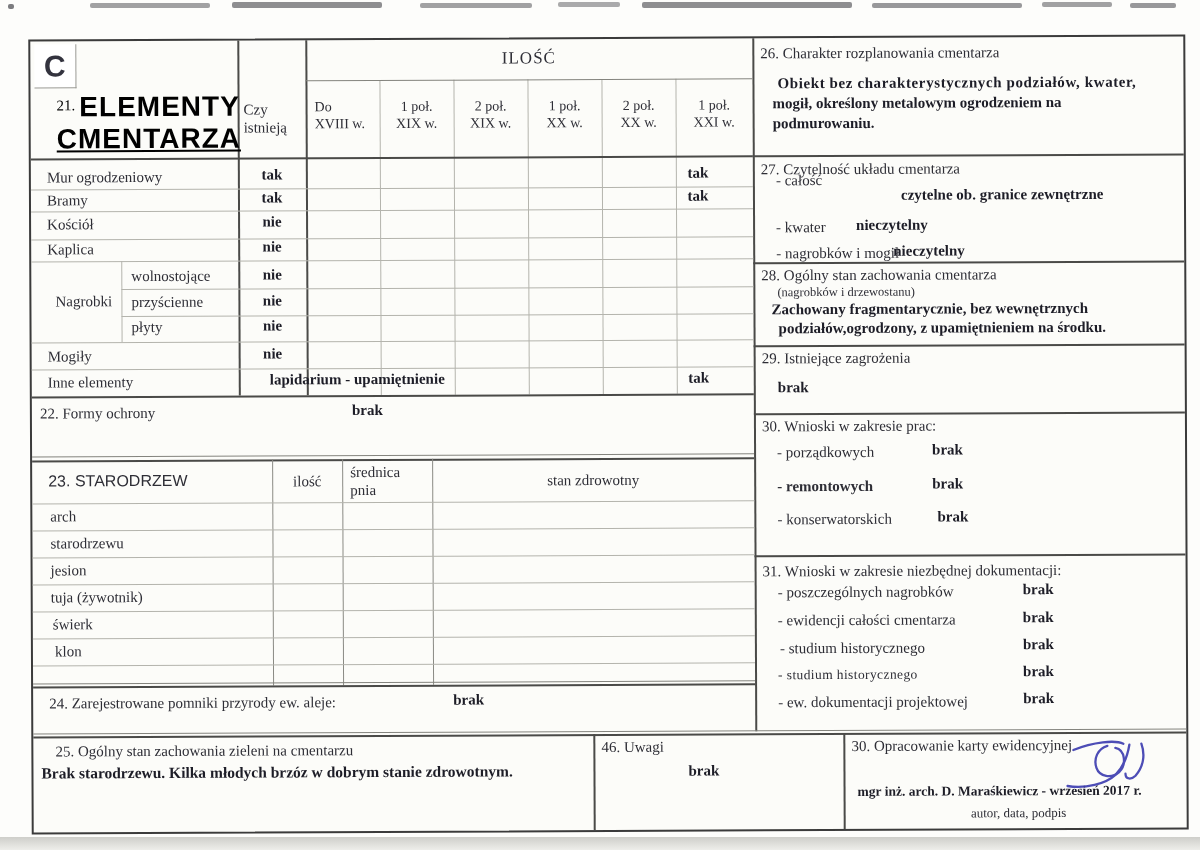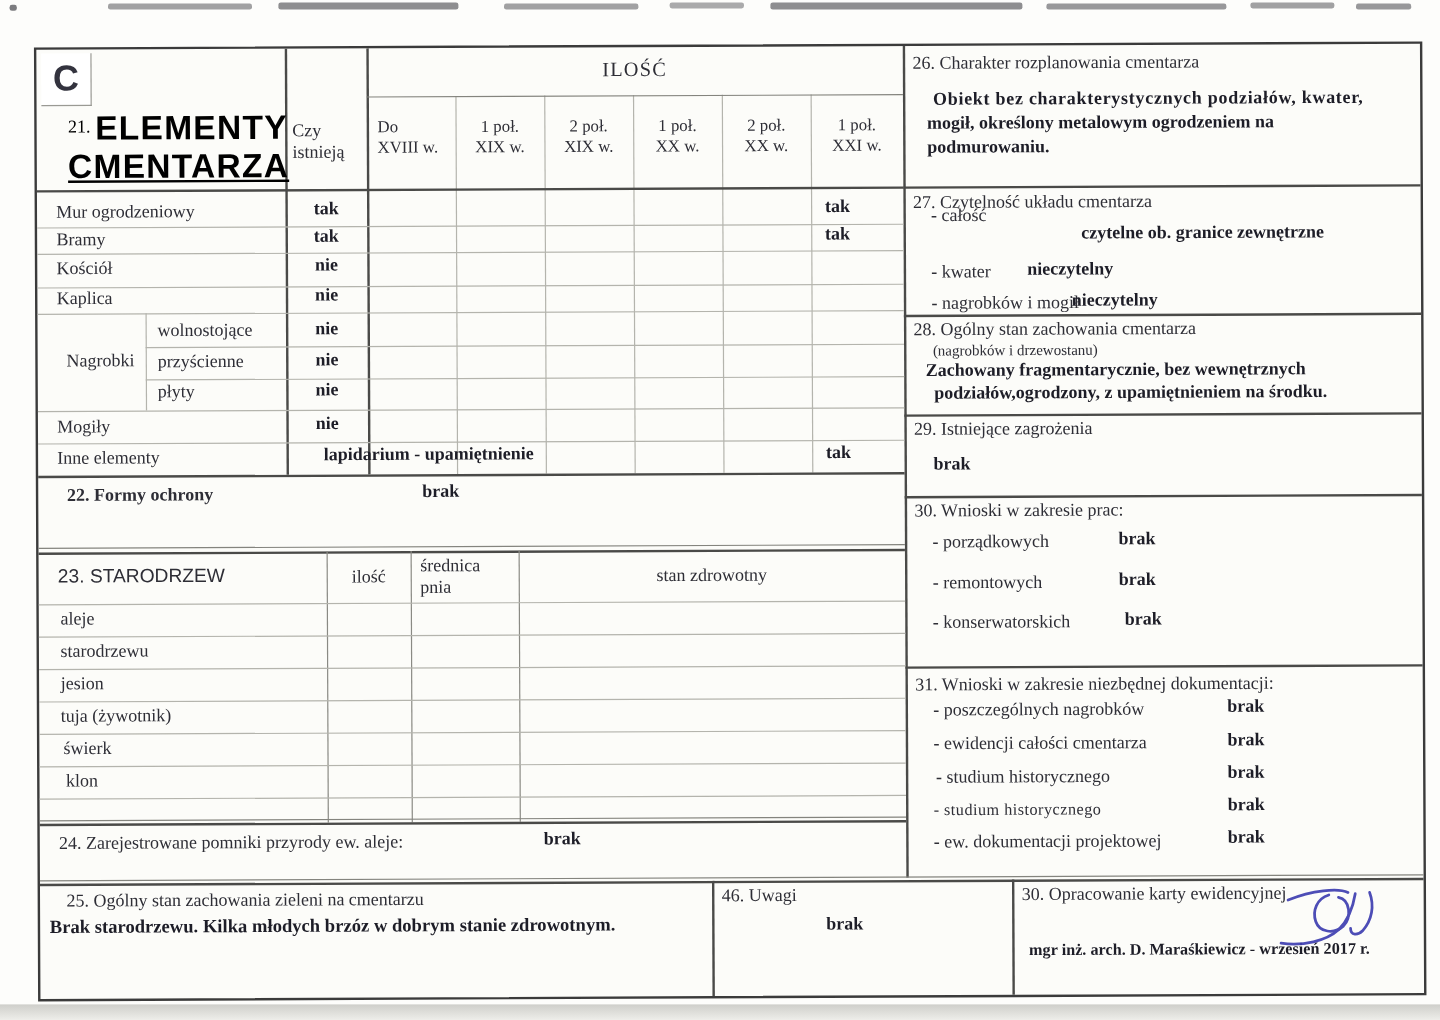--- a/index.html
+++ b/index.html
@@ -152,49 +152,50 @@
     <div class="t b ctr" style="left:207px;top:225px;width:68px;">nie</div>
     <div class="t b ctr" style="left:207px;top:251px;width:68px;">nie</div>
     <div class="t b ctr" style="left:207px;top:276px;width:68px;">nie</div>
     <div class="t b ctr" style="left:207px;top:304px;width:68px;">nie</div>
     <div class="t b" style="left:238px;top:330px;">lapidarium - upamiętnienie</div>
 
     <div class="t b ctr" style="left:630px;top:125px;width:74px;">tak</div>
     <div class="t b ctr" style="left:630px;top:148px;width:74px;">tak</div>
     <div class="t b ctr" style="left:630px;top:330px;width:74px;">tak</div>
 
-    <div class="t" style="left:24px;top:363px;font-weight:bold;">22. Formy ochrony</div>
+    <div class="t" style="left:8px;top:363px;">22. Formy ochrony</div>
     <div class="t b" style="left:320px;top:361px;">brak</div>
 
     <div class="t sans" style="left:16px;top:430px;font-size:16px;">23. STARODRZEW</div>
     <div class="t ctr" style="left:240px;top:432px;width:70px;">ilość</div>
     <div class="t" style="left:318px;top:423px;">
       <span style="display:block;">średnica</span>
       <span style="display:block;">pnia</span>
     </div>
     <div class="t ctr" style="left:400px;top:432px;width:322px;">stan zdrowotny</div>
 
-    <div class="t" style="left:18px;top:466px;">aleje</div>
+    <div class="t" style="left:18px;top:466px;">arch</div>
     <div class="t" style="left:18px;top:493px;">starodrzewu</div>
     <div class="t" style="left:18px;top:520px;">jesion</div>
     <div class="t" style="left:18px;top:547px;">tuja (żywotnik)</div>
     <div class="t" style="left:20px;top:574px;">świerk</div>
     <div class="t" style="left:22px;top:601px;">klon</div>
 
     <div class="t" style="left:16px;top:653px;">24. Zarejestrowane pomniki przyrody ew. aleje:</div>
     <div class="t b" style="left:420px;top:651px;">brak</div>
 
     <div class="t" style="left:22px;top:701px;">25. Ogólny stan zachowania zieleni na cmentarzu</div>
     <div class="t b" style="left:8px;top:723px;font-size:15.5px;">Brak starodrzewu. Kilka młodych brzóz w dobrym stanie zdrowotnym.</div>
 
     <div class="t" style="left:568px;top:699px;">46. Uwagi</div>
     <div class="t b" style="left:655px;top:723px;">brak</div>
 
     <div class="t" style="left:818px;top:699px;">30. Opracowanie karty ewidencyjnej</div>
     <div class="t b" style="left:824px;top:746px;font-size:13.5px;">mgr inż. arch. D. Maraśkiewicz - wrzesień  2017 r.</div>
+    <div class="t ctr" style="left:860px;top:768px;width:250px;font-size:13px;">autor, data, podpis</div>
     <svg class="sig" viewBox="0 0 130 58">
       <g fill="none" stroke="#3e3eb0" stroke-width="2.3" stroke-linecap="round" opacity="0.92">
         <path d="M10,13 C30,5 52,3 60,7 M44,9 C34,12 30,22 33,31 C36,40 48,42 56,35 C63,28 62,13 52,11"></path>
         <path d="M66,8 C64,20 60,30 52,38 C42,47 22,52 4,49"></path>
         <path d="M78,7 C82,18 80,30 72,39 C68,43 62,43 62,37"></path>
       </g>
     </svg>
 
     <div class="t" style="left:730px;top:6px;">26. Charakter rozplanowania cmentarza</div>
     <div class="t b" style="left:747px;top:36px;letter-spacing:.6px;">Obiekt bez charakterystycznych podziałów, kwater,</div>
@@ -213,21 +214,21 @@
     <div class="t" style="left:746px;top:247px;font-size:12.5px;">(nagrobków i drzewostanu)</div>
     <div class="t b" style="left:740px;top:262px;">Zachowany fragmentarycznie, bez wewnętrznych</div>
     <div class="t b" style="left:747px;top:281px;">podziałów,ogrodzony,  z upamiętnieniem na środku.</div>
 
     <div class="t" style="left:730px;top:311px;">29. Istniejące zagrożenia</div>
     <div class="t b" style="left:746px;top:340px;">brak</div>
 
     <div class="t" style="left:730px;top:379px;">30. Wnioski w zakresie prac:</div>
     <div class="t" style="left:745px;top:405px;">- porządkowych</div>
     <div class="t b" style="left:900px;top:403px;">brak</div>
-    <div class="t" style="left:745px;top:439px;">- remontowych</div>
+    <div class="t" style="left:745px;top:439px;font-weight:bold;">- remontowych</div>
     <div class="t b" style="left:900px;top:437px;">brak</div>
     <div class="t" style="left:745px;top:472px;">- konserwatorskich</div>
     <div class="t b" style="left:905px;top:470px;">brak</div>
 
     <div class="t" style="left:730px;top:524px;">31. Wnioski w zakresie niezbędnej dokumentacji:</div>
     <div class="t" style="left:745px;top:545px;">- poszczególnych nagrobków</div>
     <div class="t b" style="left:990px;top:543px;">brak</div>
     <div class="t" style="left:745px;top:573px;">- ewidencji całości cmentarza</div>
     <div class="t b" style="left:990px;top:571px;">brak</div>
     <div class="t" style="left:747px;top:601px;">- studium historycznego</div>

